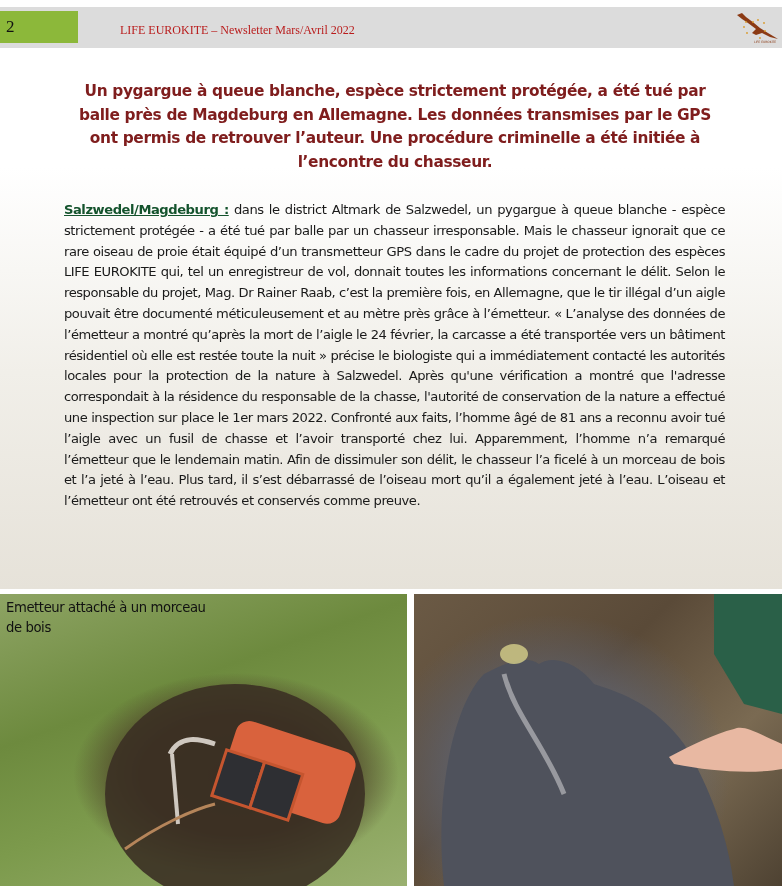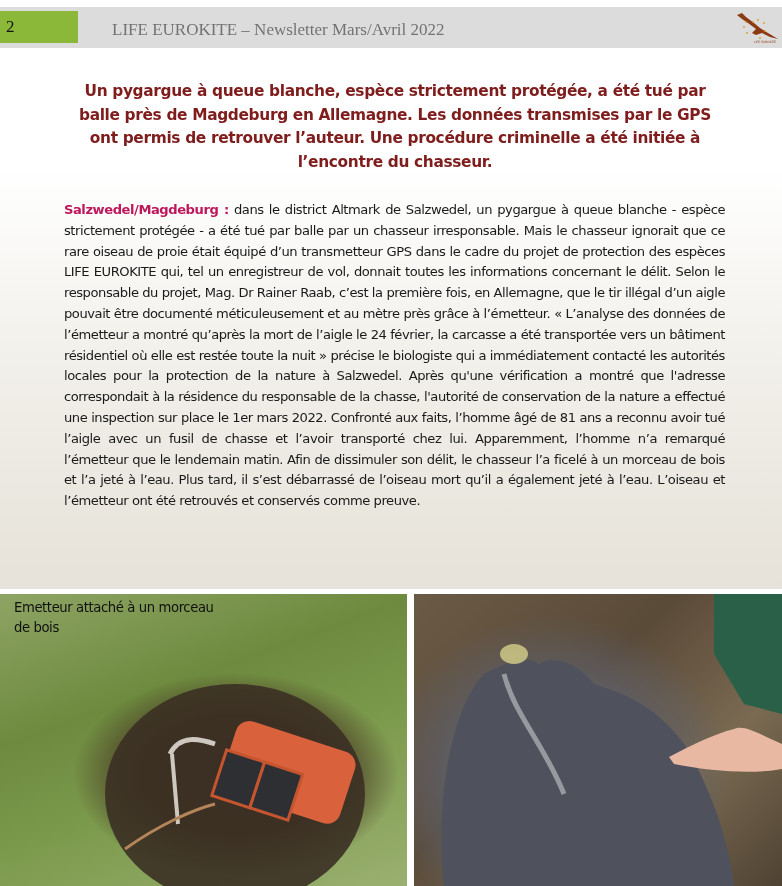--- a/index.html
+++ b/index.html
@@ -12,59 +12,59 @@
     position:absolute; left:0; top:7px; width:782px; height:41px;
     background:#dcdcdc;
   }
   .page-num {
     position:absolute; left:0; top:11px; width:78px; height:32px;
     background:#8cb83a;
     font-family:"Liberation Serif", "DejaVu Serif", serif;
     font-size:17px; color:#111; line-height:32px; padding-left:6px; box-sizing:border-box;
   }
   .newsletter-title {
-    position:absolute; left:112px; top:20px;
+    position:absolute; left:120px; top:20px;
     font-family:"Liberation Serif", "DejaVu Serif", serif;
-    font-size:17px; color:#737373; white-space:nowrap; line-height:20px;
+    font-size:12px; color:#b91c1c; white-space:nowrap; line-height:20px;
   }
   .logo {
     position:absolute; left:734px; top:11px; width:46px; height:34px;
   }
   .body-bg {
     position:absolute; left:0; top:48px; width:782px; height:541px;
     background:linear-gradient(to bottom, #ffffff 0%, #ffffff 22%, #f1efe9 60%, #e6e2d9 100%);
   }
   .headline {
     position:absolute; left:64px; top:80px; width:662px;
     font-family:"DejaVu Sans", sans-serif;
     font-weight:bold; font-size:15.4px; line-height:23.6px; color:#7f1d1d;
     text-align:center; letter-spacing:-0.35px;
   }
   .article {
     position:absolute; left:64px; top:200px; width:661px;
     font-family:"DejaVu Sans", sans-serif;
     font-size:13.1px; line-height:20.8px; color:#1a1a1a;
     text-align:justify; letter-spacing:-0.45px;
   }
-  .article b { color:#be185d; }
+  .article b { color:#14532d;text-decoration:underline; }
   .photo {
     position:absolute; top:594px; height:292px; overflow:hidden;
   }
   .photo-left { left:0; width:407px;
     background:
       radial-gradient(ellipse 40% 35% at 58% 62%, #3a2e20 0%, #4a3b26 60%, rgba(74,59,38,0) 100%),
       linear-gradient(160deg, #8ea464 0%, #6d8a3e 35%, #7c9a4c 60%, #9ab070 100%);
   }
   .photo-right { left:414px; width:368px;
     background:
       radial-gradient(ellipse 48% 55% at 38% 62%, #4a4c55 0%, #5e606a 50%, rgba(90,90,95,0) 100%),
       linear-gradient(135deg, #6b5a45 0%, #5a4a38 40%, #7a6a52 70%, #4e4232 100%);
   }
   .caption {
-    position:absolute; left:14px; top:598px; width:200px;
+    position:absolute; left:6px; top:598px; width:200px;
     font-family:"DejaVu Sans", sans-serif;
     font-size:13.2px; line-height:20px; color:#111; letter-spacing:-0.4px;
   }
 </style>
 </head>
 <body>
 
 <div class="header-bar"></div>
 <div class="page-num">2</div>
 <div class="newsletter-title">LIFE EUROKITE – Newsletter Mars/Avril 2022</div>

